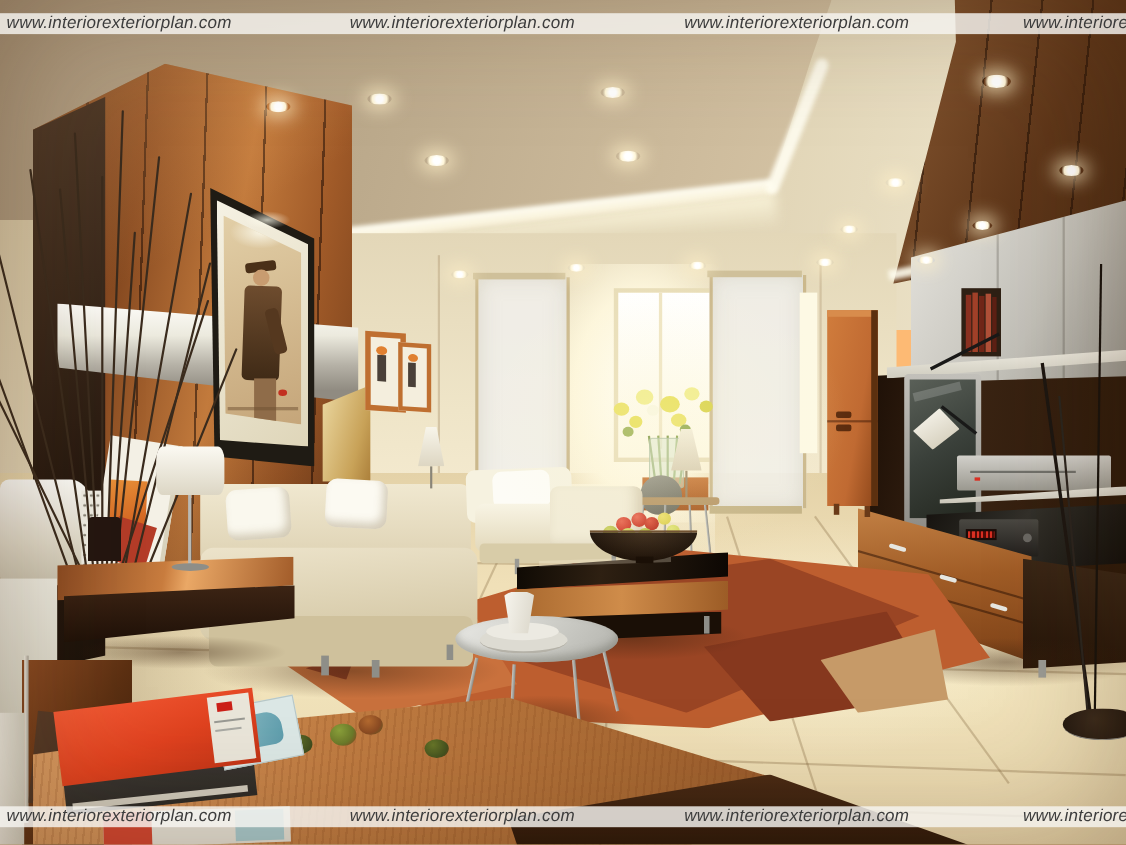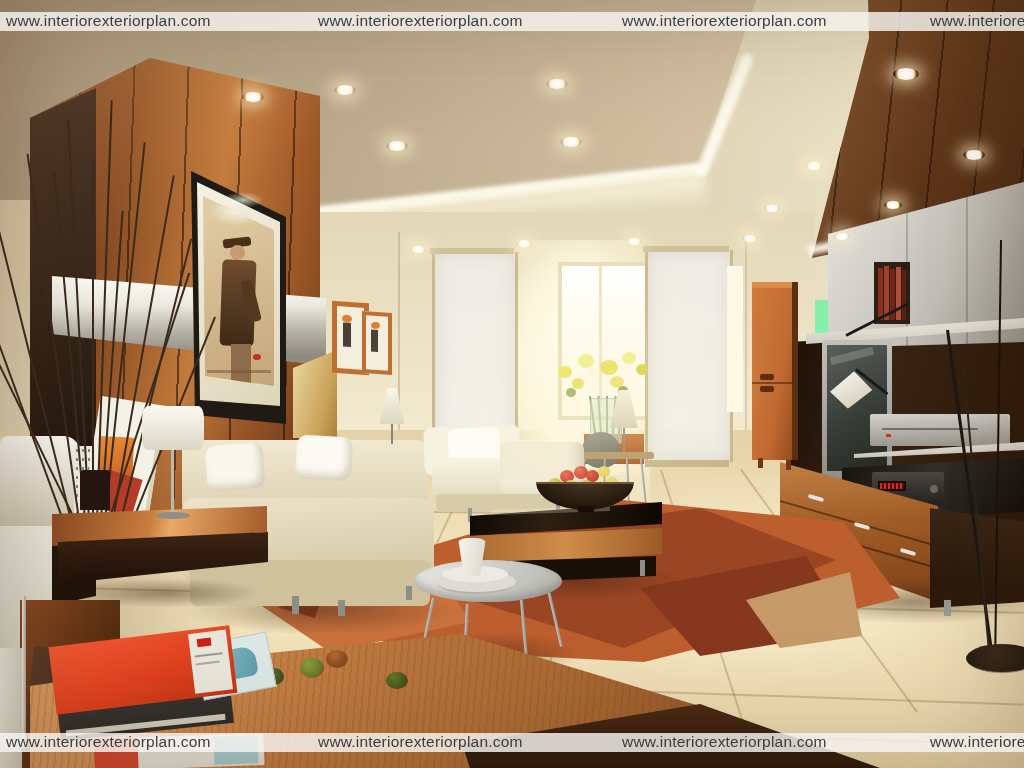--- a/index.html
+++ b/index.html
@@ -1,17 +1,17 @@
 <!DOCTYPE html>
 <html style="--wmBand: rgba(246,245,241,0.82); --wmText: #3c3c3c; --ceilingTan: #bcaa8c; --ceilingCream: #e7ddc2; --coveWhite: #fffdf0; --wallCream: #e9dfc3; --woodCopper: #b06a32; --woodDark: #4a2a14; --rugOrange: #bd5e2f; --rugRust: #9a4524; --rugMaroon: #86381e; --rugTan: #c69a68; --floorCream: #f2e4bc; --sofaCream: #ece3ca; --bookRed: #e0421f; --cabinetOrange: #c06a32; --ledRed: #d92f22; --fruitRed: #c93527; --fruitGreen: #a8b23c; --flowerYellow: #e9e05c;"><head>
 <meta charset="utf-8">
 <style>
   html,body{margin:0;padding:0;background:#222;}
   .scene{position:relative;width:1024px;height:768px;overflow:hidden;
-         background:#86efac;font-family:"Liberation Sans",sans-serif;}
+         background:#fdba74;font-family:"Liberation Sans",sans-serif;font-style:italic;}
   .abs{position:absolute;}
   .seam{position:absolute;background:rgba(115,85,45,.28);transform-origin:top left;}
   .shad{position:absolute;background:radial-gradient(closest-side,rgba(60,35,15,.45),rgba(60,35,15,0));}
   .hl{position:absolute;pointer-events:none;}
   .twig{position:absolute;width:2px;background:#3a2b1d;transform-origin:50% 100%;border-radius:2px;}
   .leg{position:absolute;background:linear-gradient(90deg,#c9c9c3,#8a8a84);transform-origin:top center;}
   .rlight{position:absolute;border-radius:50%;
           background:radial-gradient(circle,#ffffff 25%,#fff6d8 55%,rgba(255,244,200,0) 75%);
           box-shadow:0 0 16px 5px rgba(255,240,200,.75);}
   .fr{position:absolute;border-radius:50%;}

